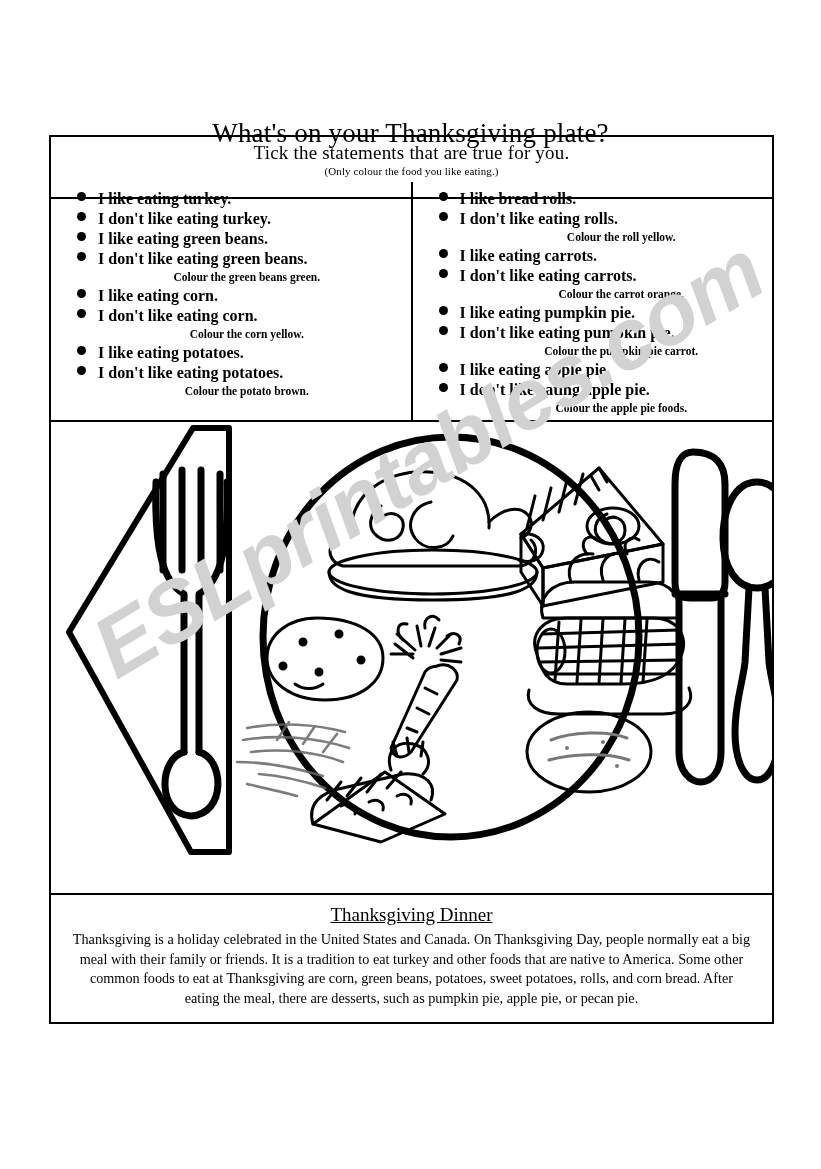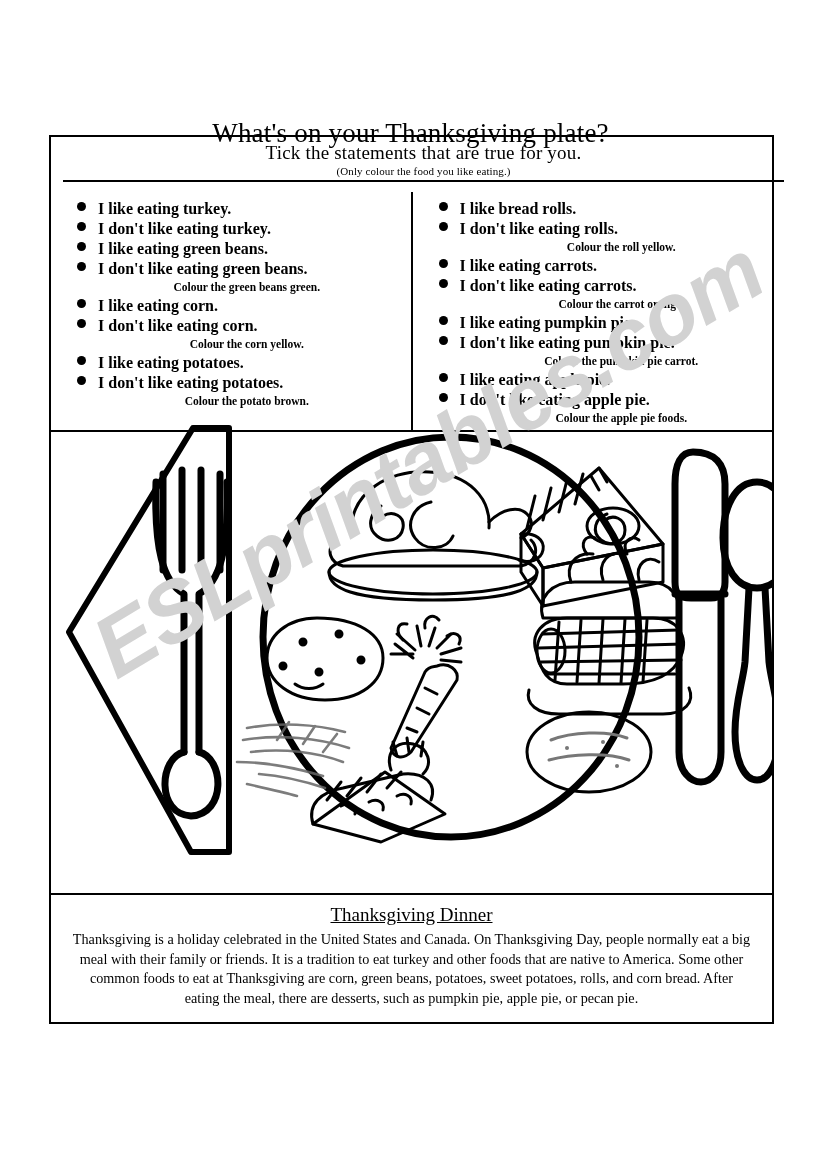--- a/index.html
+++ b/index.html
@@ -36,45 +36,45 @@
     top: 135px;
     width: 725px;
     height: 889px;
     border: 2px solid #000;
     box-sizing: border-box;
   }
 
   
   #instruction-band {
     position: absolute;
-    left: 12px;
+    left: 0;
     top: 0;
     width: 100%;
-    height: 45px;
+    height: 62px;
     border-bottom: 2px solid #000;
     box-sizing: border-box;
     text-align: center;
     padding-top: 4px;
   }
   #instruction-main {
     font-size: 19px;
     line-height: 23px;
     letter-spacing: .2px;
   }
   #instruction-sub {
     font-size: 11px;
     line-height: 14px;
     letter-spacing: .1px;
   }
 
   
   #statements-area {
     position: absolute;
     left: 0;
-    top: 55px;
+    top: 45px;
     width: 100%;
     height: 240px;
     border-bottom: 2px solid #000;
     box-sizing: border-box;
     display: flex;
   }
   .statement-column {
     flex: 1 1 0;
     padding: 7px 0 0 0;
     box-sizing: border-box;

